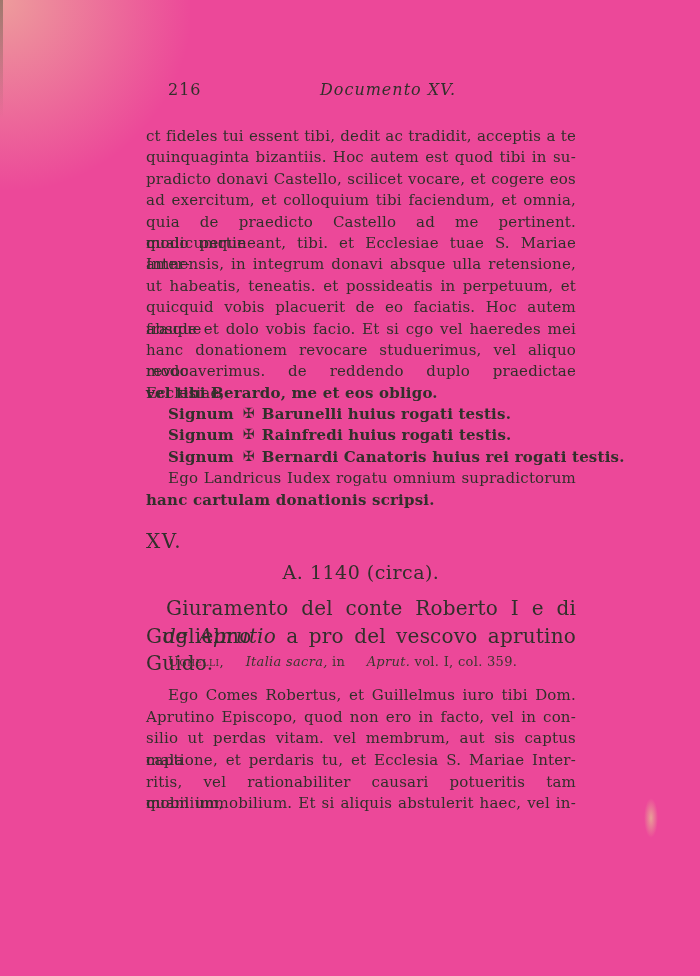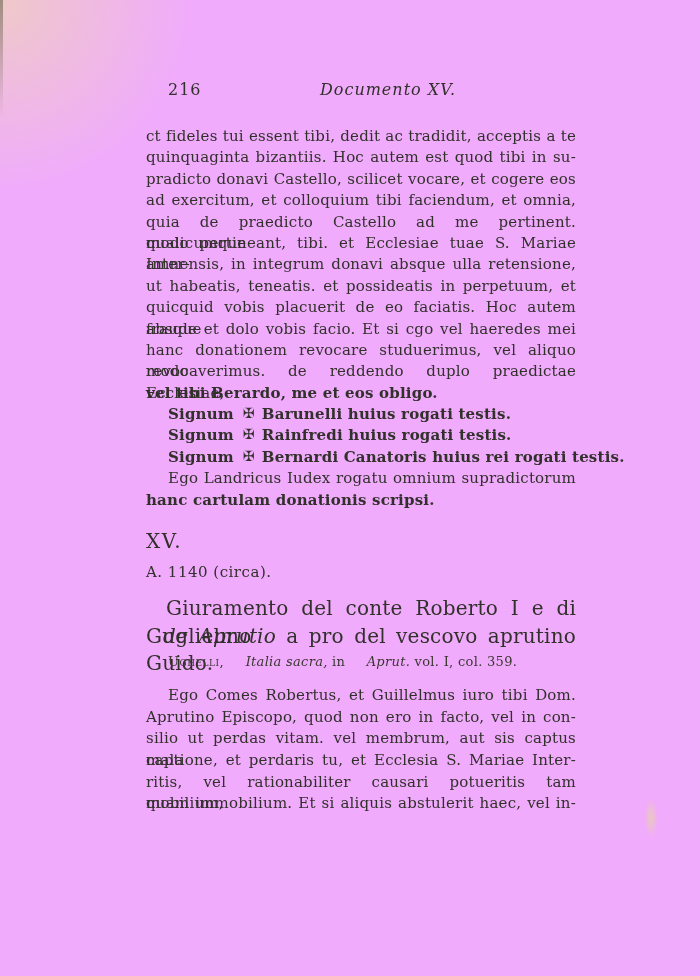--- a/index.html
+++ b/index.html
@@ -3,21 +3,21 @@
 <meta charset="utf-8">
 <style>
   html,body{margin:0;padding:0;}
   body{
     width:700px;height:976px;
     background:#f4f3ec;
     font-family:"DejaVu Serif","Liberation Serif",serif;
   }
   .page{
     position:relative;width:700px;height:976px;overflow:hidden;
-    background:#f0abfc;
+    background:#ec4899;
     color:#32302b;
   }
   
   .corner-tint{
     position:absolute;left:0;top:0;width:190px;height:190px;
     background:radial-gradient(ellipse at 0% 0%, rgba(238,226,158,0.55), rgba(238,226,158,0) 72%);
     pointer-events:none;
   }
   .left-edge-line{
     position:absolute;left:0;top:0;width:3px;height:118px;
@@ -50,21 +50,21 @@
   .ind{text-indent:22px;}
   .cross{
     font-family:"DejaVu Sans","Liberation Sans",sans-serif;
     font-size:14px;margin:0 7px 0 9px;position:relative;top:-1px;
   }
   .secnum{
     margin:18px 0 8px 0;font-weight:normal;
     font-size:20px;line-height:24px;text-align:left;letter-spacing:1.5px;
   }
   .dateline{
-    margin-top:10px;font-size:15px;line-height:18px;text-align:left;letter-spacing:0.5px;
+    margin-top:10px;font-size:19px;line-height:18px;text-align:center;letter-spacing:0.5px;
   }
   .titleblock{margin-top:14px;}
   .tl{
     font-size:20px;line-height:27.5px;height:27.5px;
     text-align:justify;text-align-last:justify;white-space:normal;
     letter-spacing:0.2px;
   }
   .tl.ind{text-indent:20px;}
   .it{font-style:italic;margin-left:17px;}
   .sc{font-variant:small-caps;letter-spacing:0.5px;}

